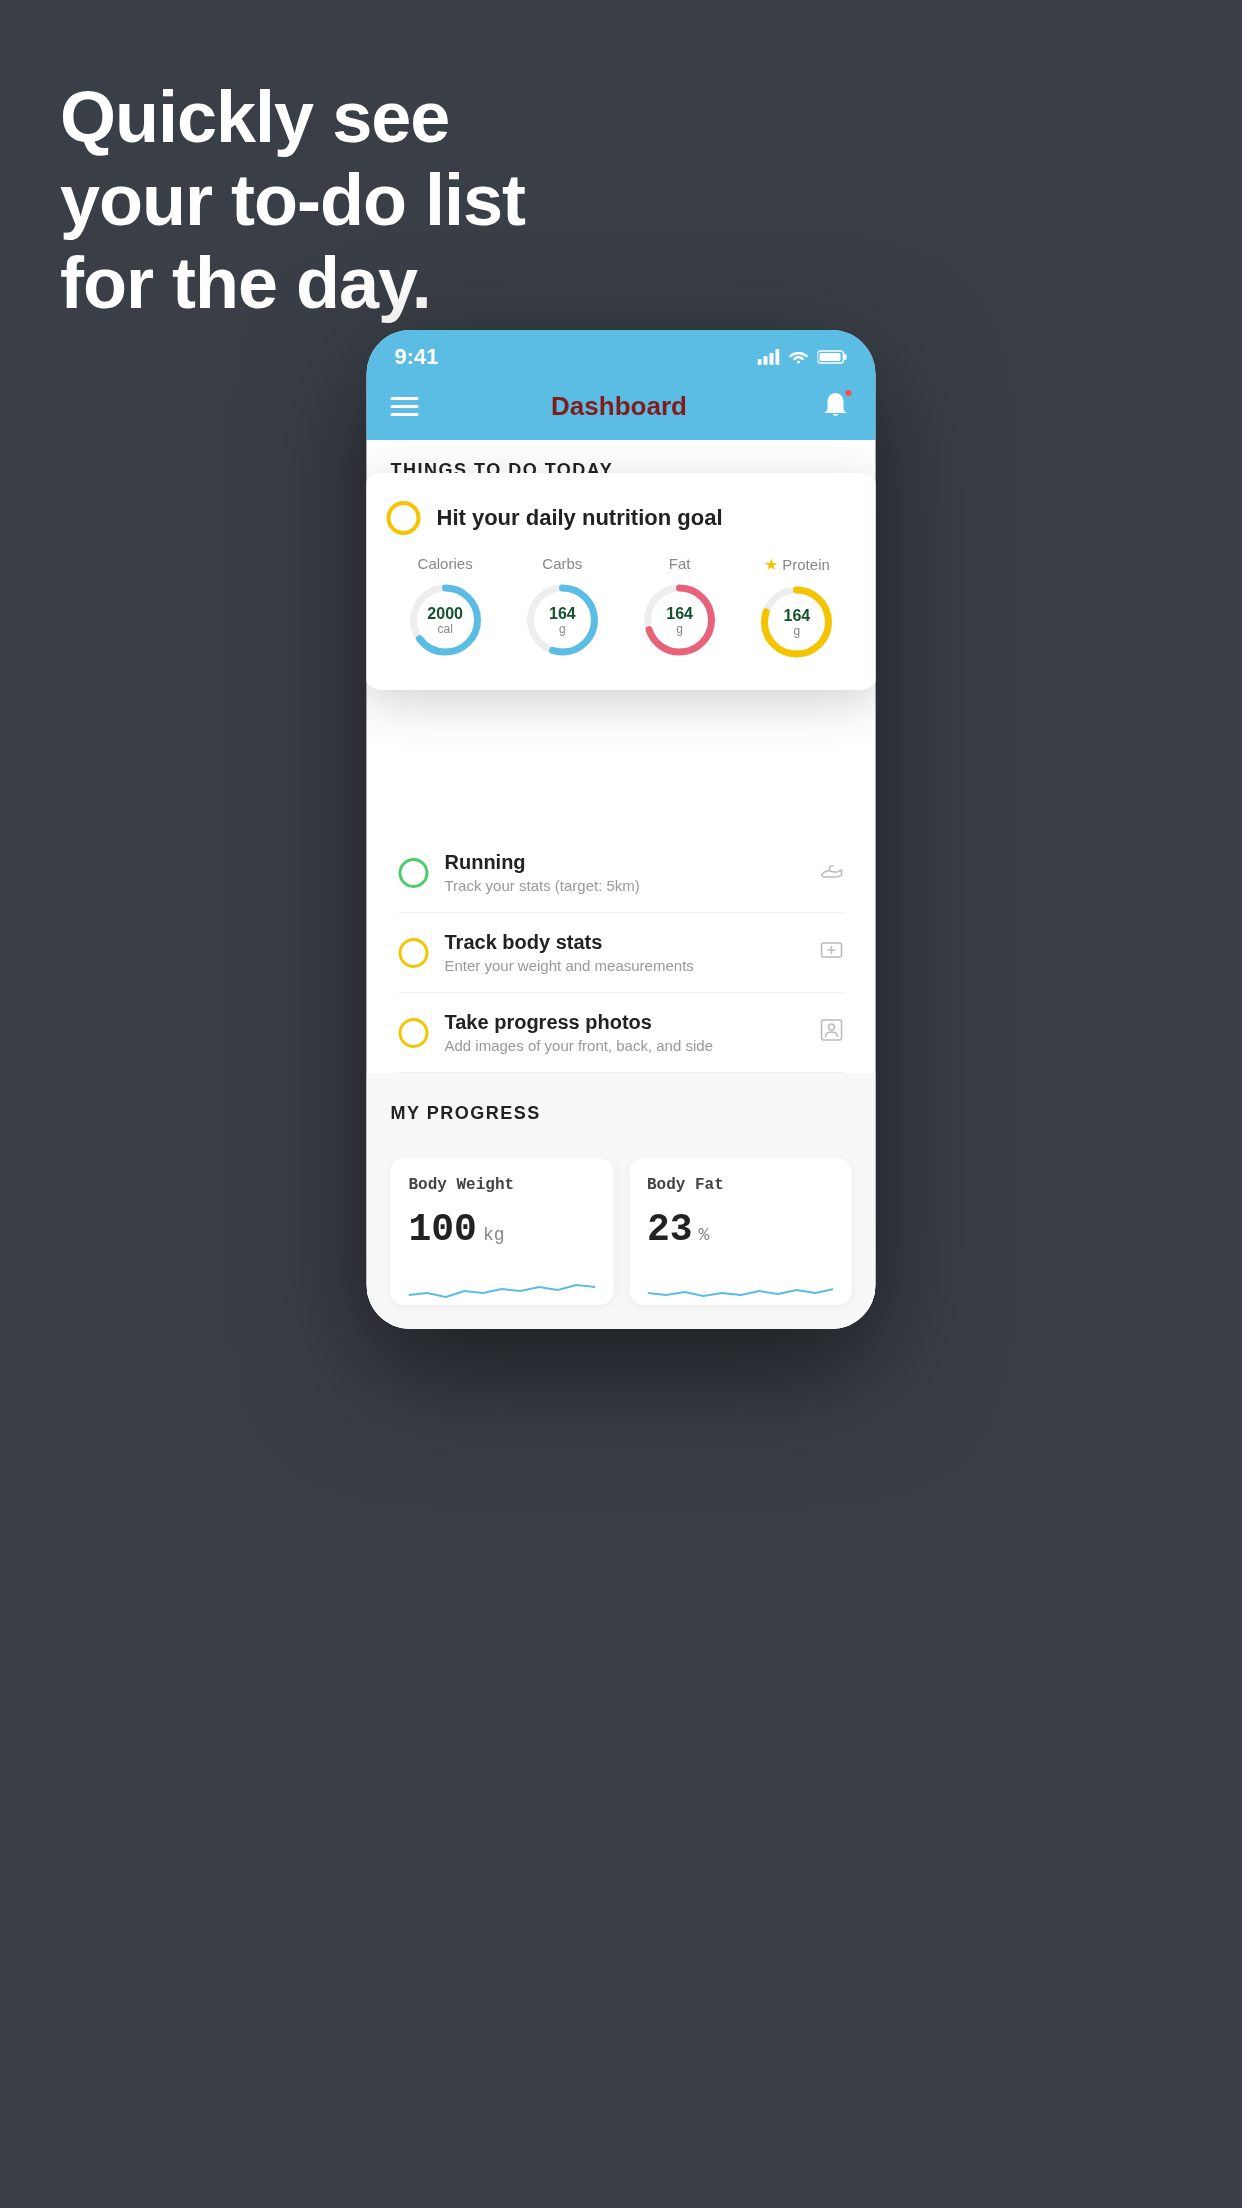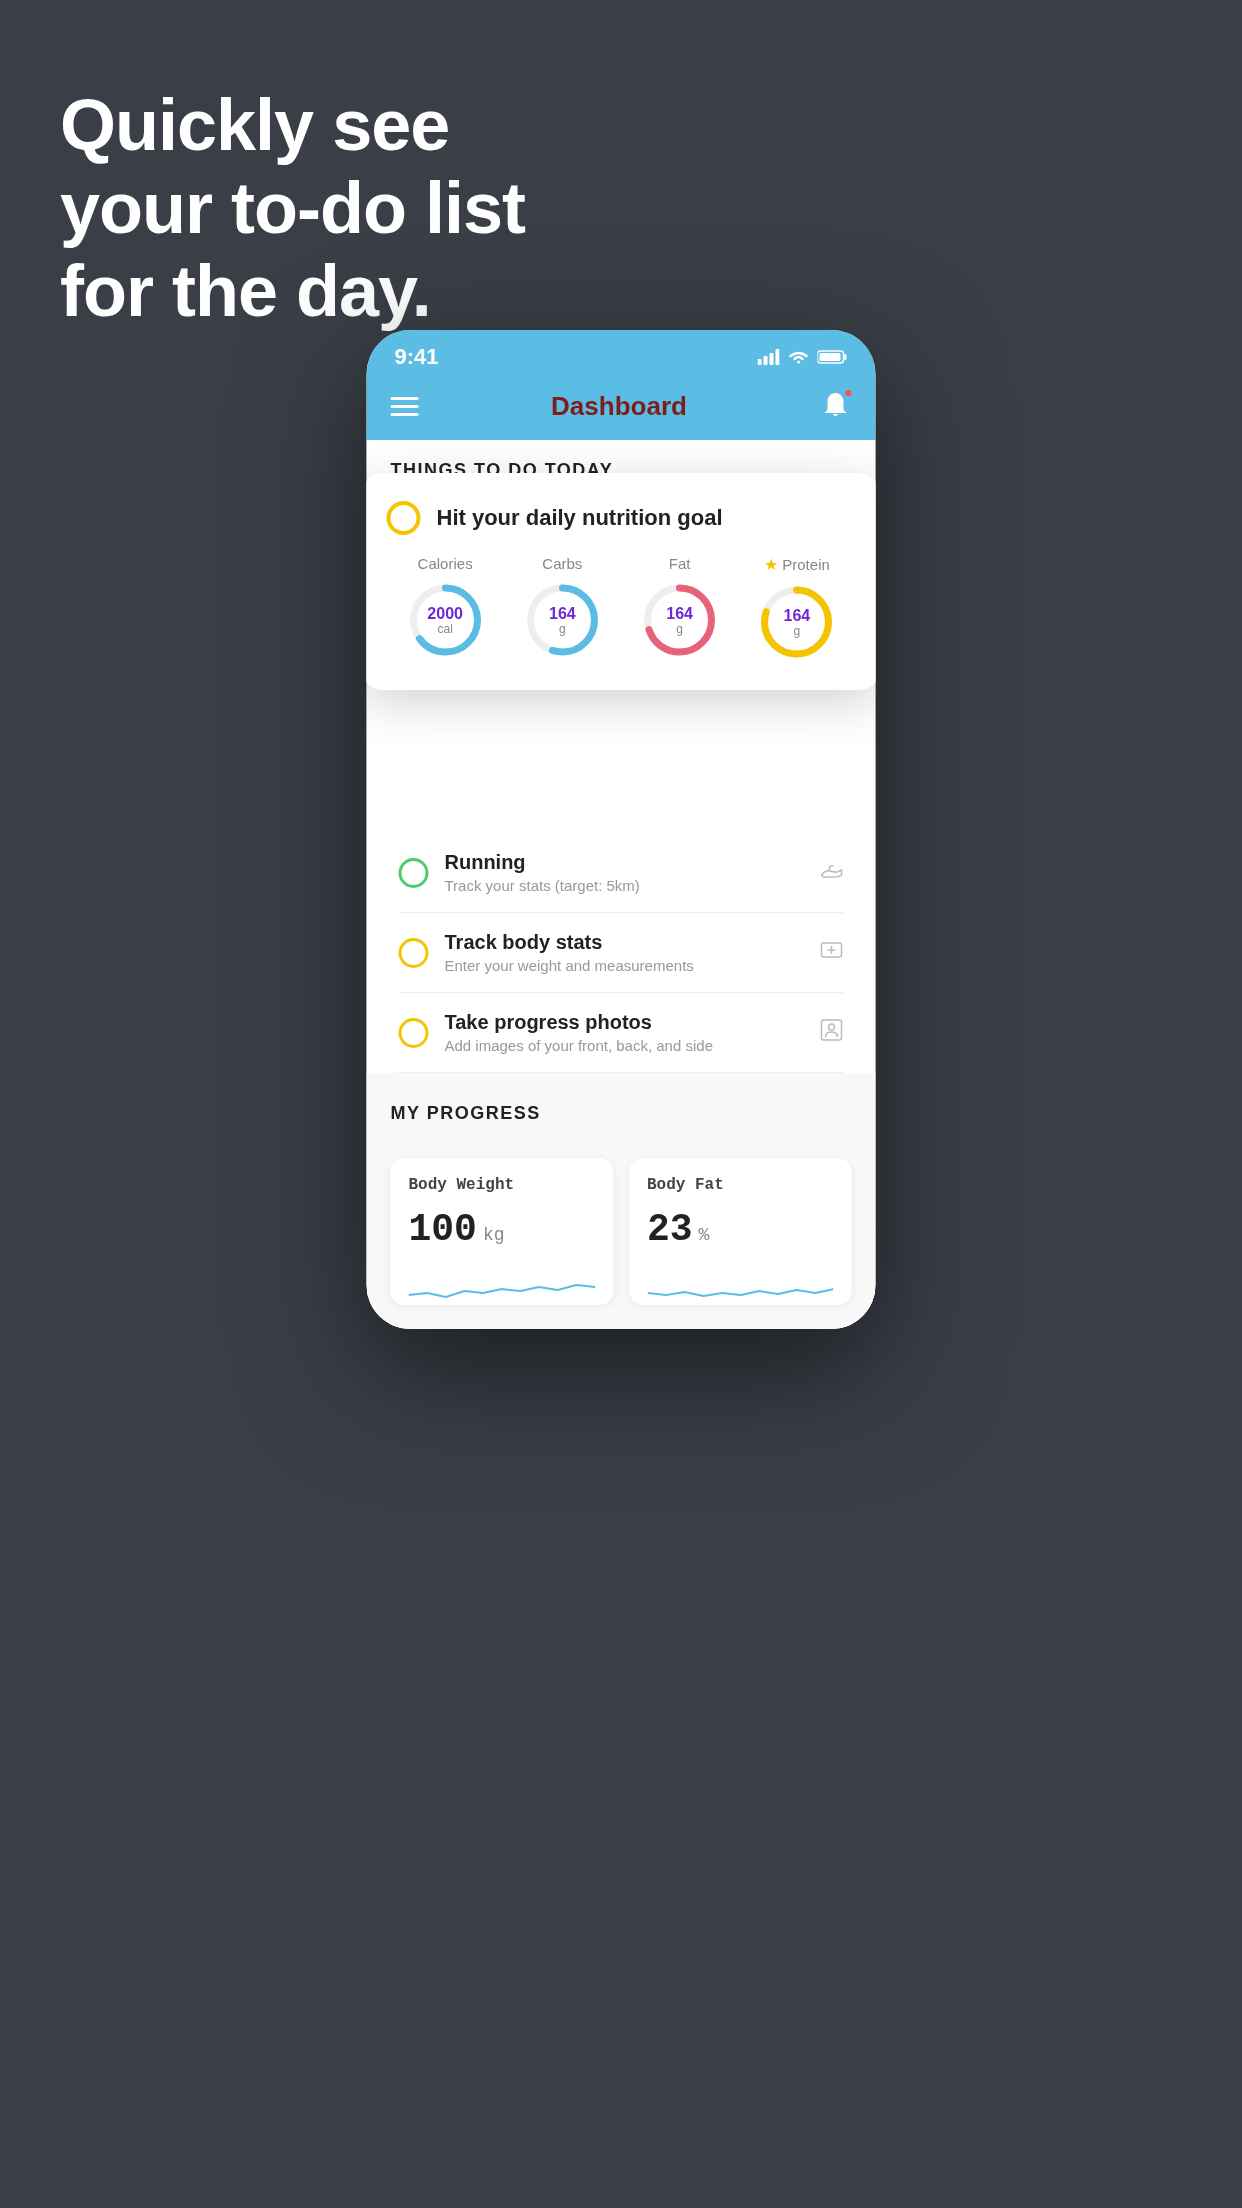--- a/index.html
+++ b/index.html
@@ -8,21 +8,21 @@
       width: 1242px;
       height: 2208px;
       background-color: #3a3f47;
       font-family: -apple-system, BlinkMacSystemFont, 'Helvetica Neue', Arial, sans-serif;
       overflow: hidden;
       position: relative;
     }
 
     .hero-text {
       position: absolute;
-      top: 84px;
+      top: 76px;
       left: 60px;
       color: #ffffff;
       font-size: 72px;
       font-weight: 800;
       line-height: 1.15;
       letter-spacing: -1px;
     }
 
     
     .phone {
@@ -198,21 +198,21 @@
       top: 50%;
       left: 50%;
       transform: translate(-50%, -50%);
       text-align: center;
       line-height: 1.1;
     }
 
     .donut-val {
       font-size: 16px;
       font-weight: 700;
-      color: #6d28d9;
+      color: #14532d;
     }
 
     .donut-unit {
       font-size: 12px;
       color: #888;
     }
 
     
     .todo-list {
       margin-top: 160px;

